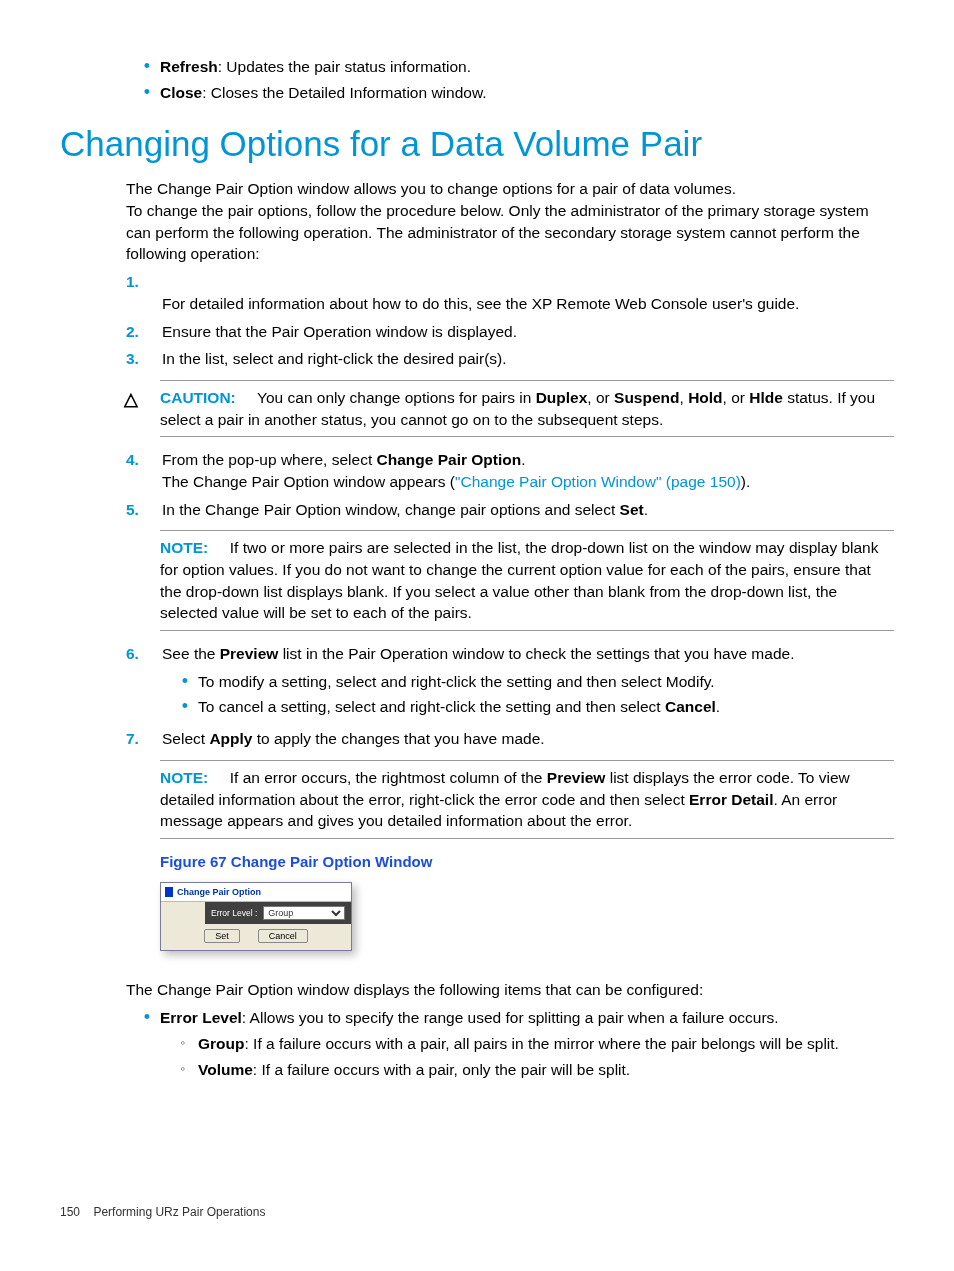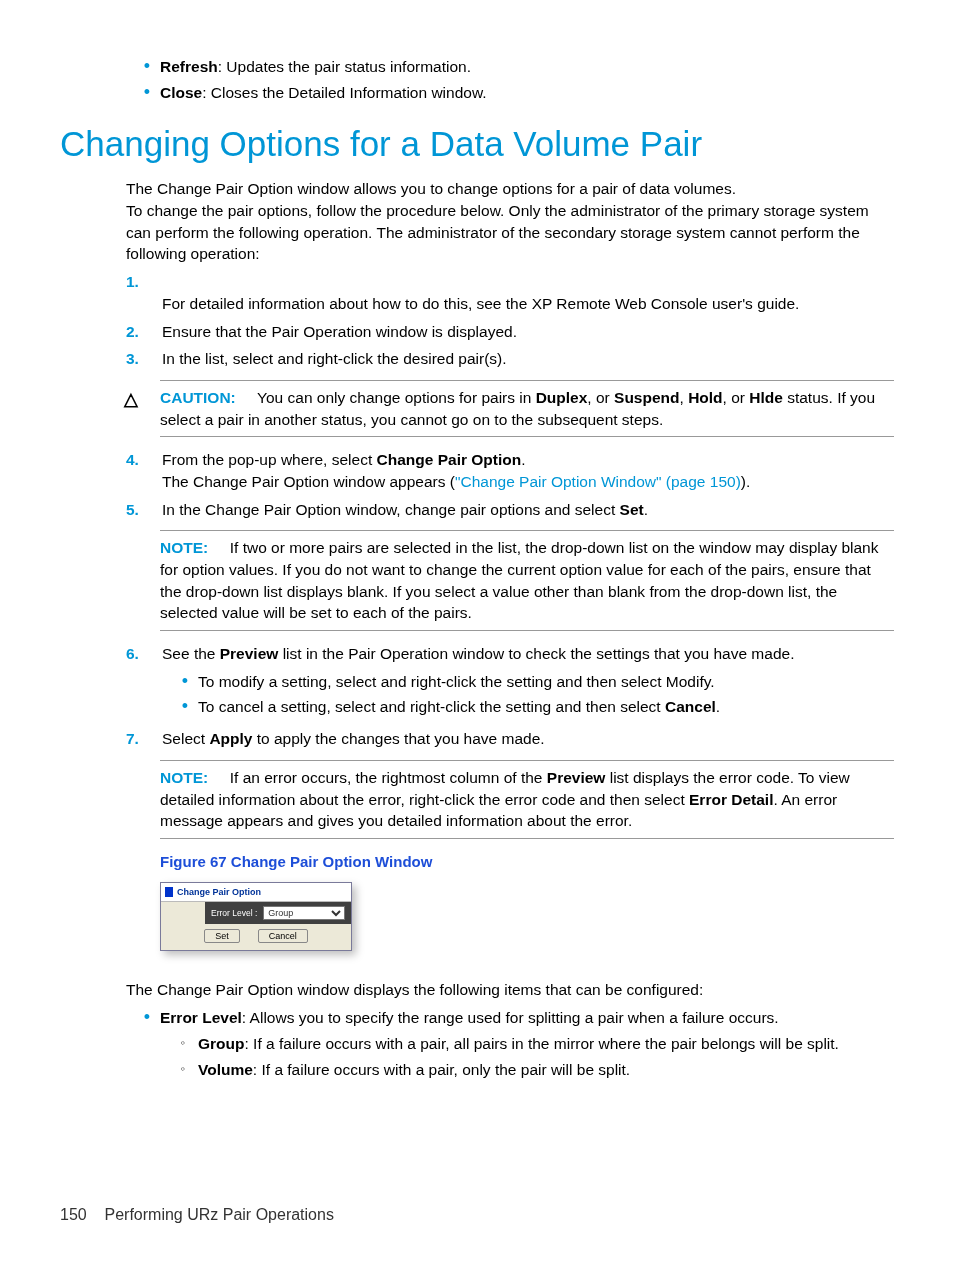--- a/index.html
+++ b/index.html
@@ -99,21 +99,21 @@
     display: flex;
   }
   .callout-icon {
     width: 36px;
     flex: 0 0 auto;
     margin-left: -36px;
     font-size: 18px;
     font-weight: bold;
   }
   .footer {
-    font-size: 16px;
+    font-size: 12px;
     color: #333;
     margin-top: 120px;
   }
   b { font-weight: bold; }
 
   
   .winbox {
     border: 1px solid #7a7a9a;
     box-shadow: 4px 4px 8px rgba(0,0,0,0.25);
     width: 190px;

